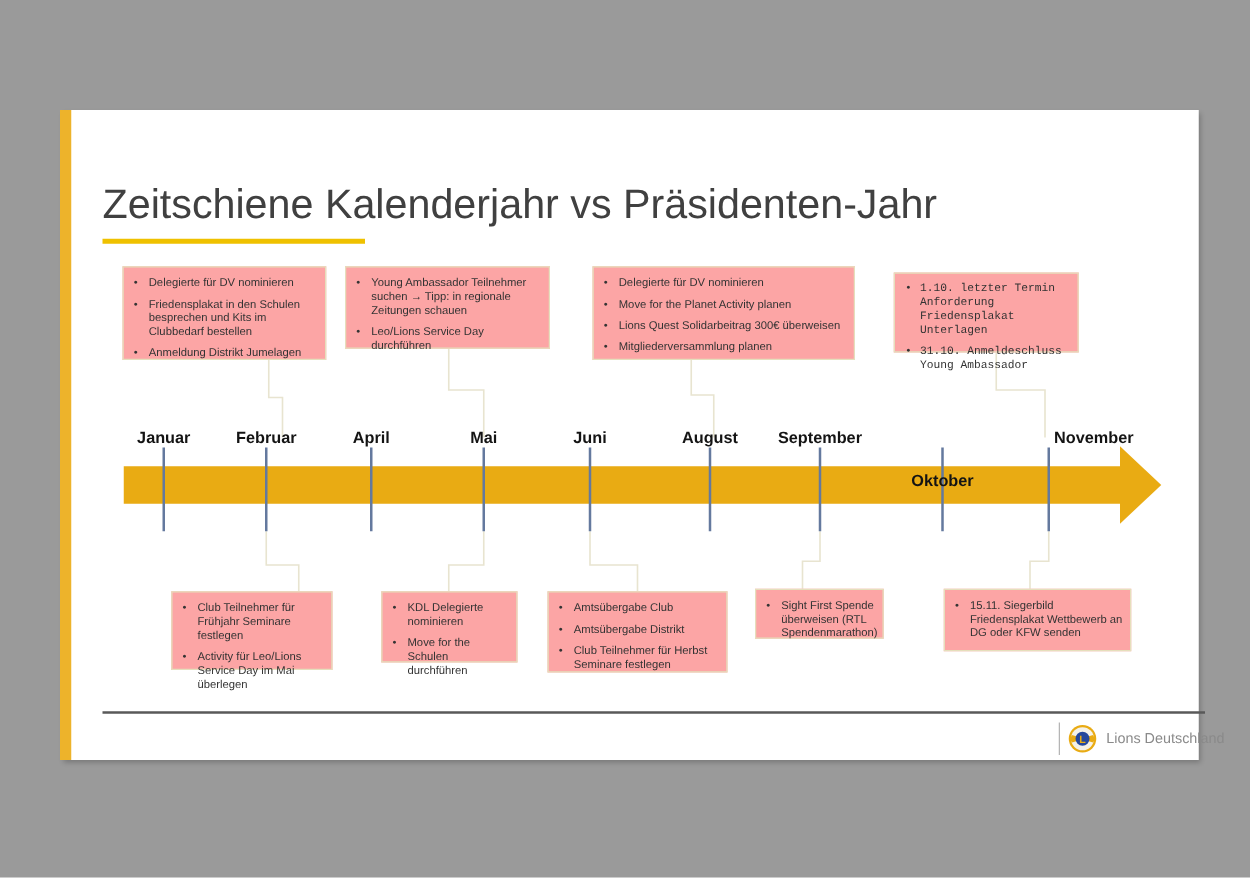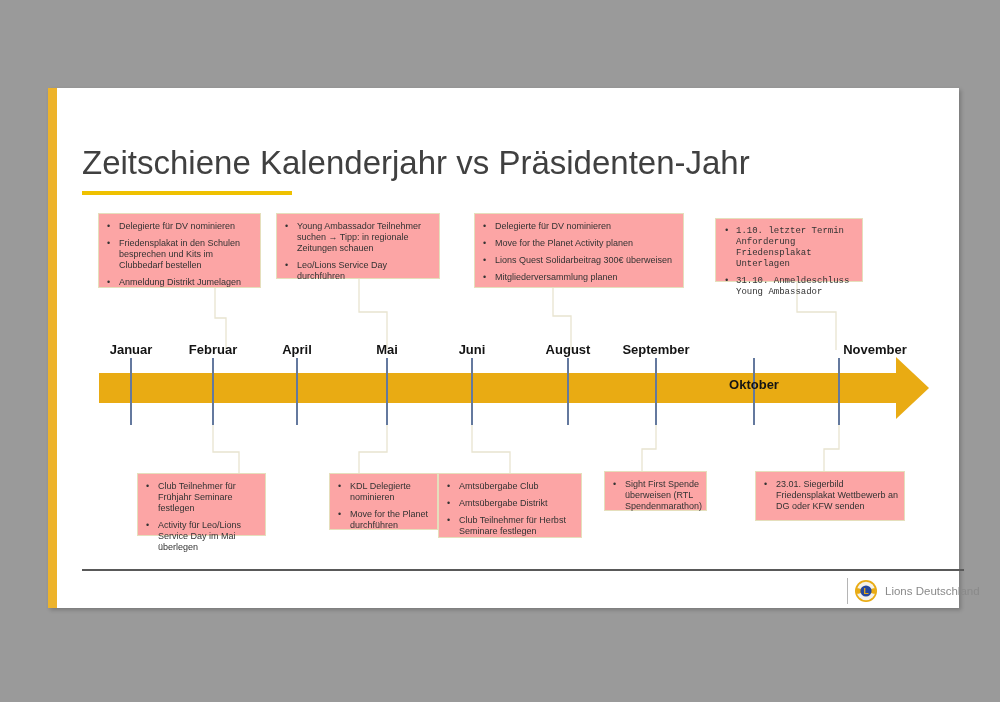--- a/index.html
+++ b/index.html
@@ -40,21 +40,21 @@
   }
   .box li:last-child{margin-bottom:0;}
   .box li::before{
     content:"•";position:absolute;left:4px;top:0;color:#333333;font-size:9px;
   }
   .tbox1{left:41px;top:125px;width:163px;height:75px;}
   .tbox2{left:219px;top:125px;width:164px;height:66px;}
   .tbox3{left:417px;top:125px;width:210px;height:75px;}
   .tbox4{left:658px;top:130px;width:148px;height:64px;font-family:Liberation Mono, monospace;}
   .bbox1{left:80px;top:385px;width:129px;height:63px;}
-  .bbox2{left:248px;top:385px;width:109px;height:57px;margin-left:24px;}
+  .bbox2{left:248px;top:385px;width:109px;height:57px;}
   .bbox3{left:381px;top:385px;width:144px;height:65px;}
   .bbox4{left:547px;top:383px;width:103px;height:40px;}
   .bbox5{left:698px;top:383px;width:150px;height:50px;}
 
   
   .arrow-band{
     left:42px;top:285px;width:797px;height:30px;background:#E9AB13;
   }
   .arrow-head{
     left:839px;top:269px;width:0;height:0;
@@ -160,38 +160,38 @@
 
   <div class="in box bbox1">
     <ul>
       <li>Club Teilnehmer für Frühjahr Seminare festlegen</li>
       <li>Activity für Leo/Lions Service Day im Mai überlegen</li>
     </ul>
   </div>
   <div class="in box bbox2">
     <ul>
       <li>KDL Delegierte nominieren</li>
-      <li>Move for the Planet durchführen</li>
+      <li>Move for the Schulen durchführen</li>
     </ul>
   </div>
   <div class="in box bbox3">
     <ul>
       <li>Amtsübergabe Club</li>
       <li>Amtsübergabe Distrikt</li>
       <li>Club Teilnehmer für Herbst Seminare festlegen</li>
     </ul>
   </div>
   <div class="in box bbox4">
     <ul>
       <li>Sight First Spende überweisen (RTL Spendenmarathon)</li>
     </ul>
   </div>
   <div class="in box bbox5">
     <ul>
-      <li>23.01. Siegerbild Friedensplakat Wettbewerb an DG oder KFW senden</li>
+      <li>15.11. Siegerbild Friedensplakat Wettbewerb an DG oder KFW senden</li>
     </ul>
   </div>
 
   <div class="in footer-rule"></div>
   <div class="in footer-divider"></div>
   <svg class="in logo" width="24" height="24" viewBox="0 0 24 24">
     <circle cx="12" cy="12" r="11" fill="#E9AB13"></circle>
     <circle cx="12" cy="12" r="9.2" fill="#F5F2E8"></circle>
     <path d="M3.5 9 Q1.5 12 3.5 15 L7 14 L7 10 Z" fill="#E9AB13"></path>
     <path d="M20.5 9 Q22.5 12 20.5 15 L17 14 L17 10 Z" fill="#E9AB13"></path>

